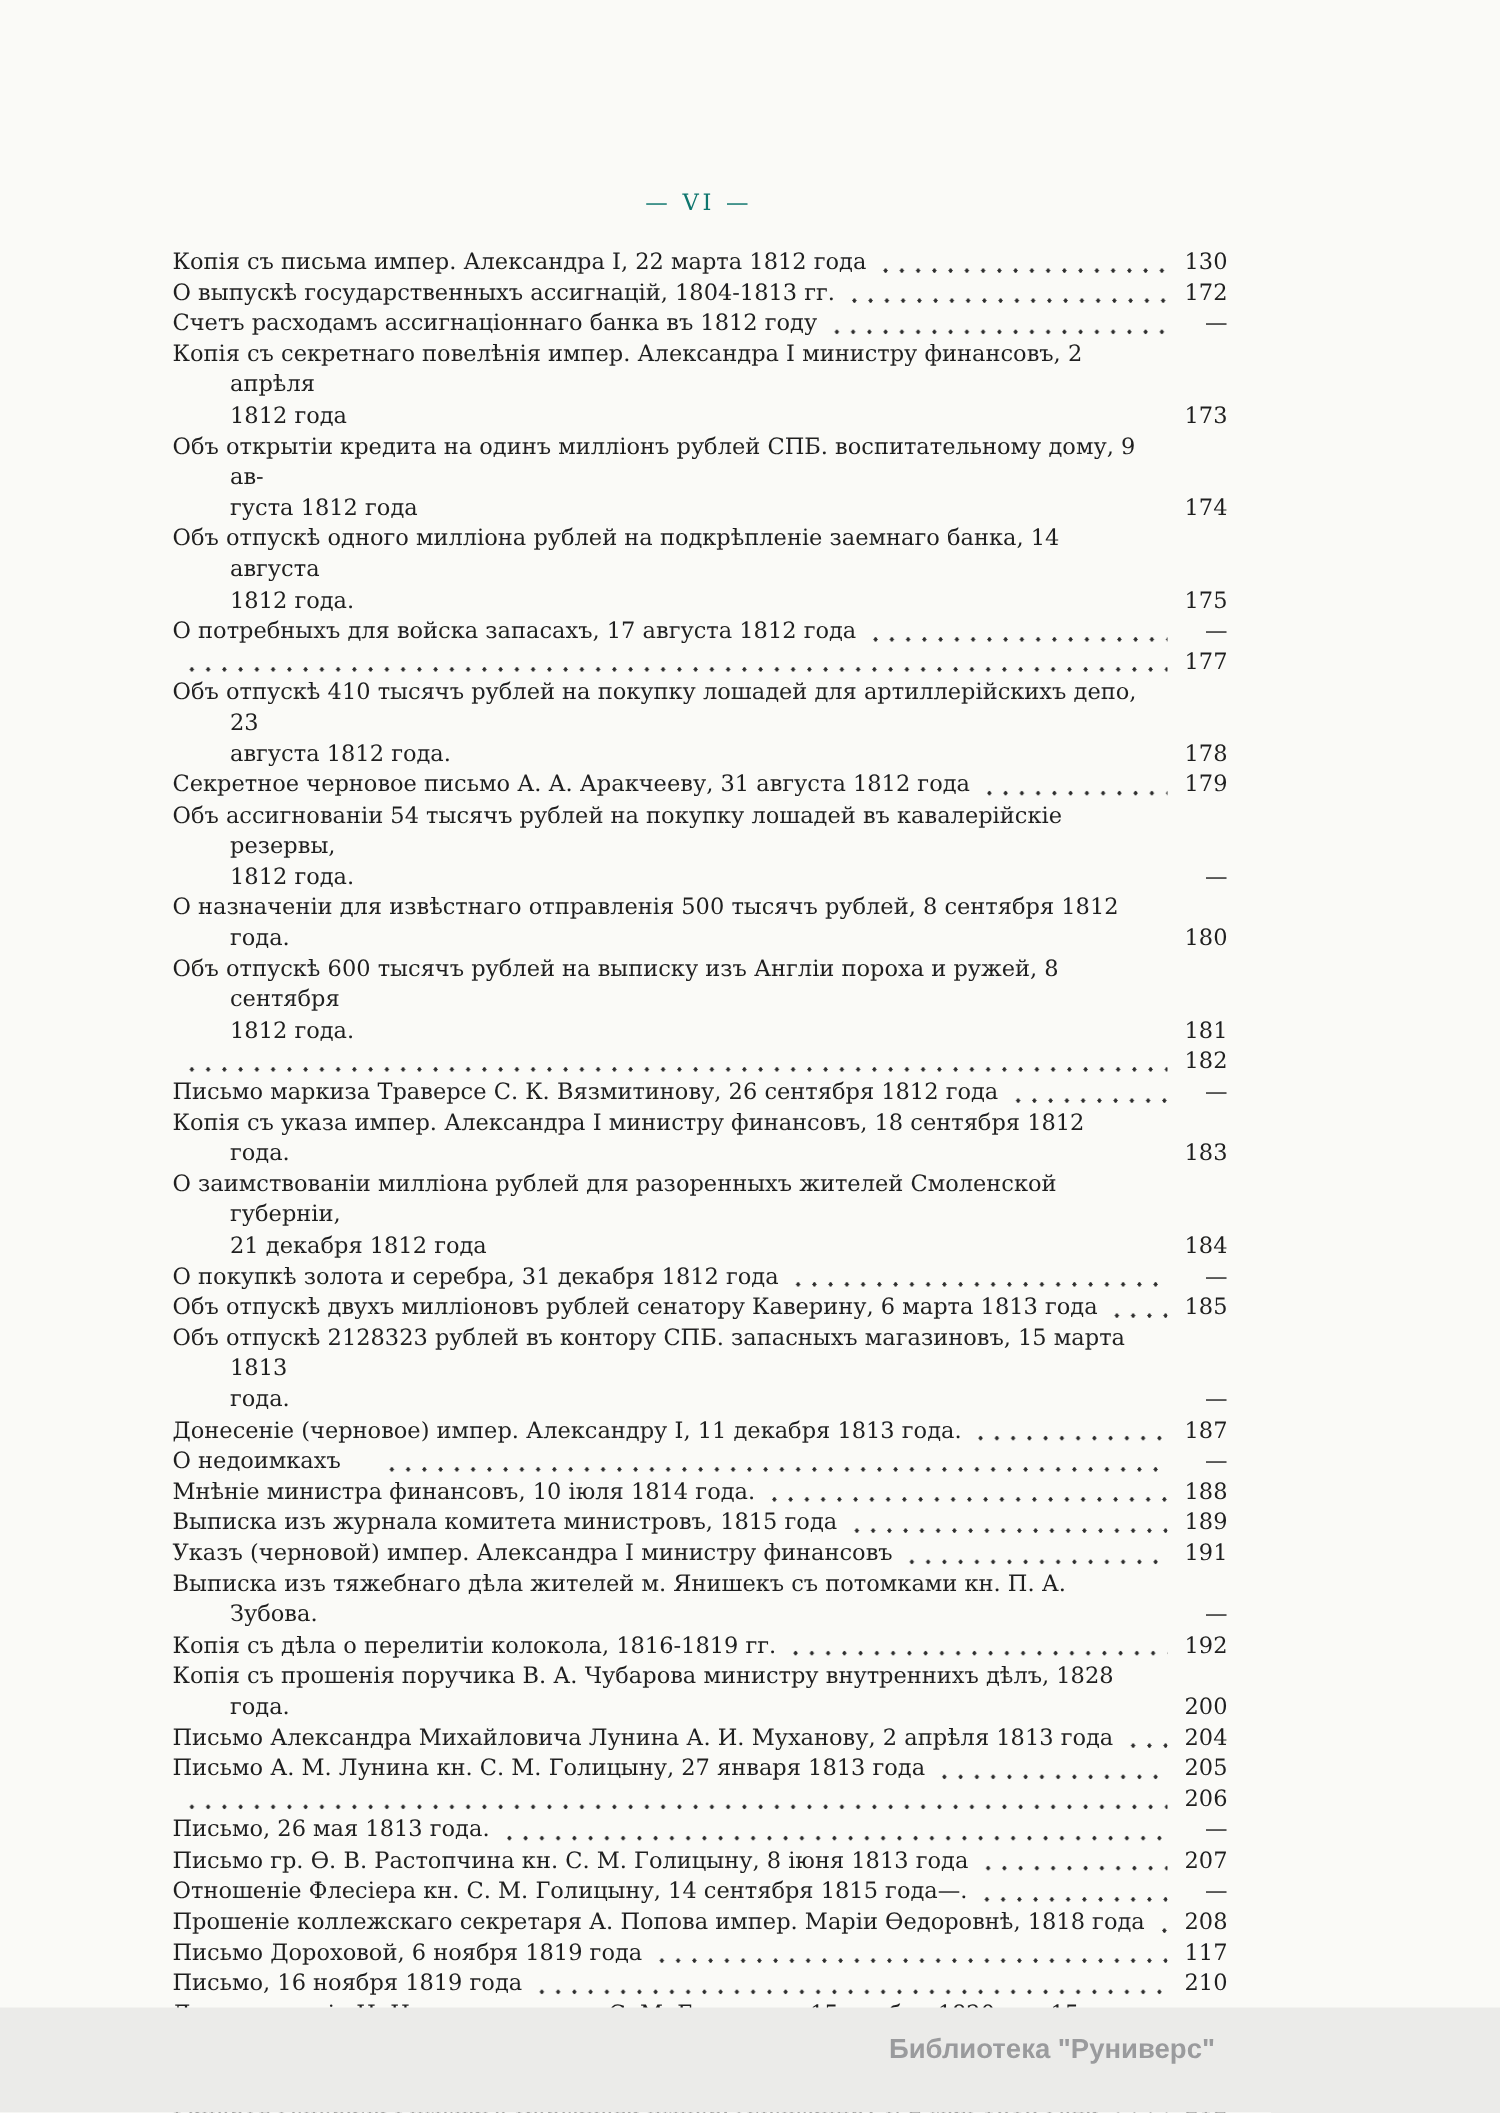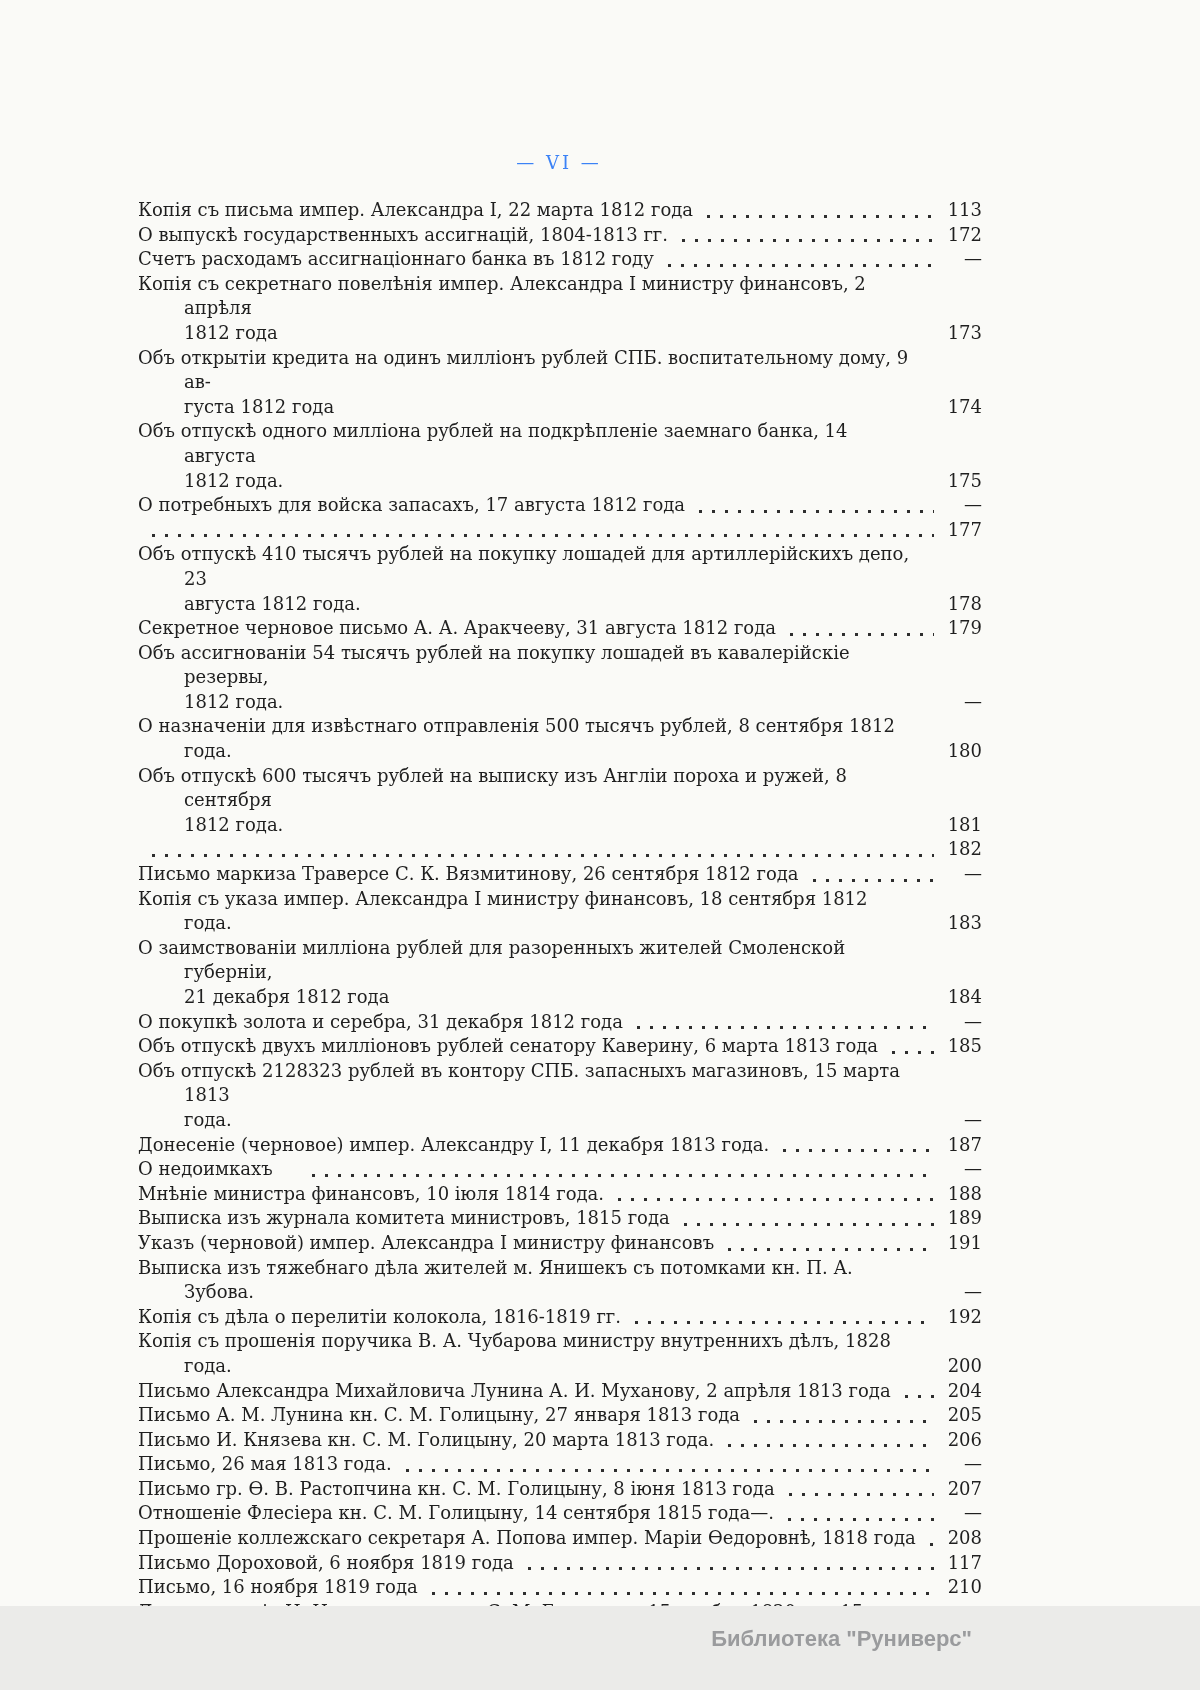--- a/index.html
+++ b/index.html
@@ -12,21 +12,21 @@
     overflow: hidden;
   }
   .page-header {
     position: absolute;
     top: 152px;
     left: 138px;
     width: 842px;
     text-align: center;
     font-size: 18px;
     letter-spacing: 3px;
-    color: #3b82f6;
+    color: #0f766e;
   }
   .toc {
     position: absolute;
     top: 198px;
     left: 138px;
     width: 844px;
   }
   .entry {
     display: flex;
     align-items: flex-end;
@@ -75,21 +75,21 @@
 </head>
 <body>
 
 <div>
   <div class="page-header">— VI —</div>
 
   <div class="toc">
   <div class="entry">
     <span class="entry-text">Копія съ письма импер. Александра I, 22 марта 1812 года</span>
     <span class="leader"></span>
-    <span class="page-num">113</span>
+    <span class="page-num">130</span>
   </div>
 
   <div class="entry">
     <span class="entry-text">О выпускѣ государственныхъ ассигнацій, 1804-1813 гг.</span>
     <span class="leader"></span>
     <span class="page-num">172</span>
   </div>
 
   <div class="entry">
     <span class="entry-text">Счетъ расходамъ ассигнаціоннаго банка въ 1812 году</span>
@@ -259,21 +259,20 @@
     <span class="page-num">204</span>
   </div>
 
   <div class="entry">
     <span class="entry-text">Письмо А. М. Лунина кн. С. М. Голицыну, 27 января 1813 года</span>
     <span class="leader"></span>
     <span class="page-num">205</span>
   </div>
 
   <div class="entry">
-    <span class="entry-text">Письмо И. Князева кн. С. М. Голицыну, 20 марта 1813 года.</span>
     <span class="leader"></span>
     <span class="page-num">206</span>
   </div>
 
   <div class="entry">
     <span class="entry-text">Письмо, 26 мая 1813 года.</span>
     <span class="leader"></span>
     <span class="page-num">—</span>
   </div>
 

